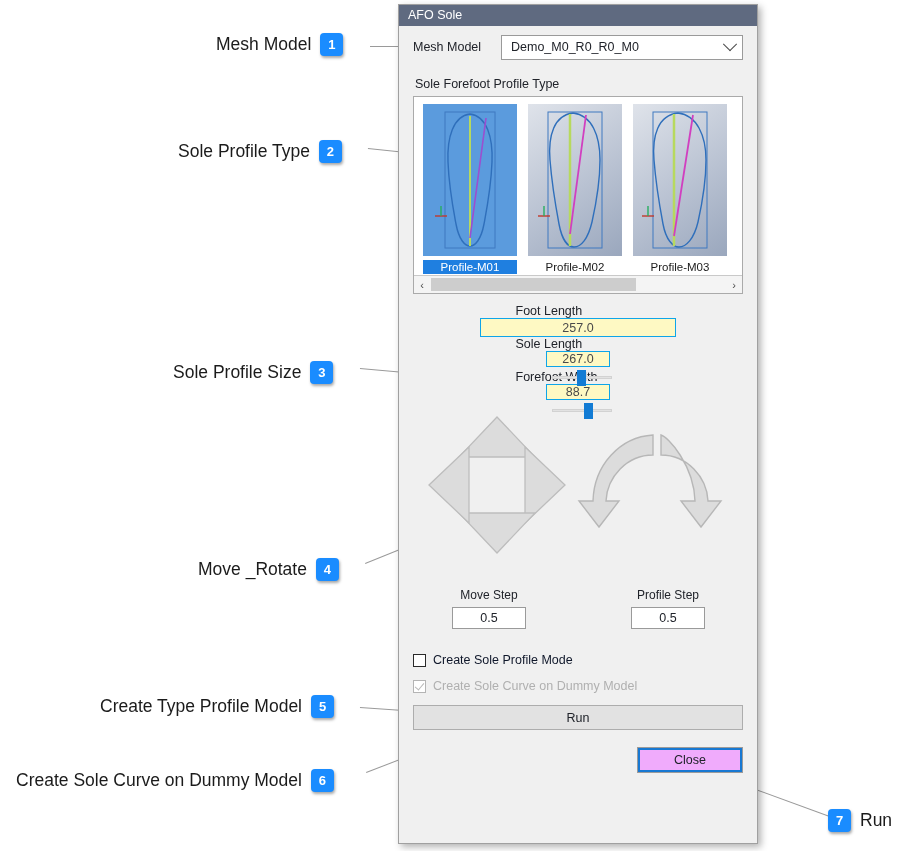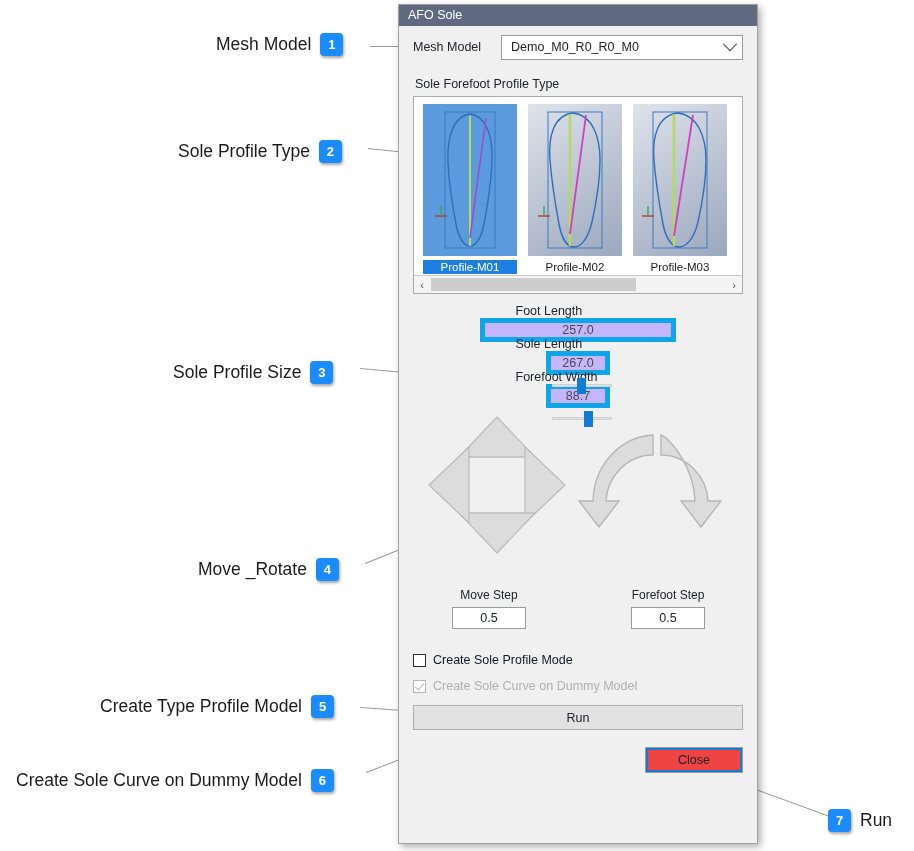--- a/index.html
+++ b/index.html
@@ -63,21 +63,21 @@
     position:absolute;left:0;right:0;bottom:0;height:17px;background:#f4f4f4;
     border-top:1px solid #c9c9c9;display:flex;align-items:center;
   }
   .sbtn{width:16px;height:17px;display:flex;align-items:center;justify-content:center;
         font-size:11px;color:#4d4d4d;}
   #sbthumb{height:13px;background:#cdcdcd;width:205px;margin-left:1px;}
   
   .szrow{height:33px;display:flex;align-items:center;padding:0 14px;flex-direction:column;}
   .szlabel{font-size:12.5px;color:#20232a;width:125px;}
   .szfield{
-    height:36px;border:5px solid #0ea5e9;background:#c4b5fd;color:#4a4a4a;
+    height:36px;border:1px solid #0ea5e9;background:#fef9c3;color:#4a4a4a;
     font-size:12.5px;display:flex;align-items:center;justify-content:center;
     box-sizing:border-box;
   }
   .szfield.wide{width:196px;}
   .szfield.narrow{width:64px;}
   .slider{width:60px;height:21px;margin-left:8px;position:relative;}
   .strack{position:absolute;top:9px;left:0;right:0;height:3px;background:#e2e2e2;border:1px solid #d2d2d2;box-sizing:border-box;}
   .sthumb{position:absolute;top:3px;width:9px;height:16px;background:#127bd4;}
   
   #mrWrap{height:185px;position:relative;}
@@ -100,21 +100,21 @@
   .cblabel{font-size:12.5px;color:#0f172a;}
   .cblabel.dis{color:#b0b0b0;}
   
   #runBtn{
     margin:6px 14px 0;height:25px;background:#e2e2e2;border:1px solid #adadad;
     display:flex;align-items:center;justify-content:center;font-size:12.5px;color:#20232a;
     box-sizing:border-box;
   }
   #closeWrap{display:flex;justify-content:flex-end;padding:17px 14px 0;}
   #closeBtn{
-    width:98px;height:26px;background:#ef4444;border:1px solid #9b9b9b;
+    width:106px;height:26px;background:#f0abfc;border:1px solid #9b9b9b;
     outline:2px solid #1878d2;outline-offset:-3px;
     display:flex;align-items:center;justify-content:center;font-size:12.5px;color:#20232a;
     box-sizing:border-box;
   }
 </style>
 </head>
 <body>
 
 <div class="lead" style="left:370px;top:46px;width:30px;"></div>
 <div class="anno" style="left:216px;top:33px;">
@@ -269,21 +269,21 @@
       </svg>
     </div>
   </div>
 
   <div class="row">
     <div style="width:180px;">
       <div class="steplabel">Move Step</div>
       <div class="stepbox">0.5</div>
     </div>
     <div style="width:178px;">
-      <div class="steplabel">Forefoot Step</div>
+      <div class="steplabel">Profile Step</div>
       <div class="stepbox">0.5</div>
     </div>
   </div>
 
   <div style="height:18px;"></div>
 
   <div class="cbrow">
     <span class="cbox"></span>
     <span class="cblabel">Create Sole Profile Mode</span>
   </div>

